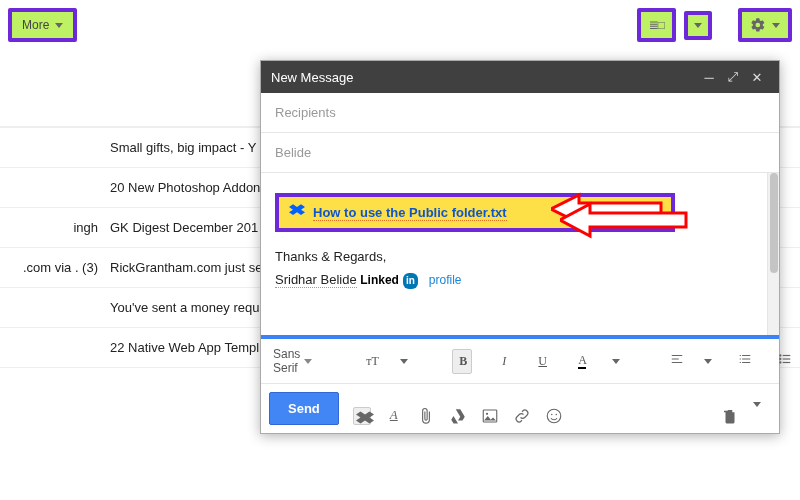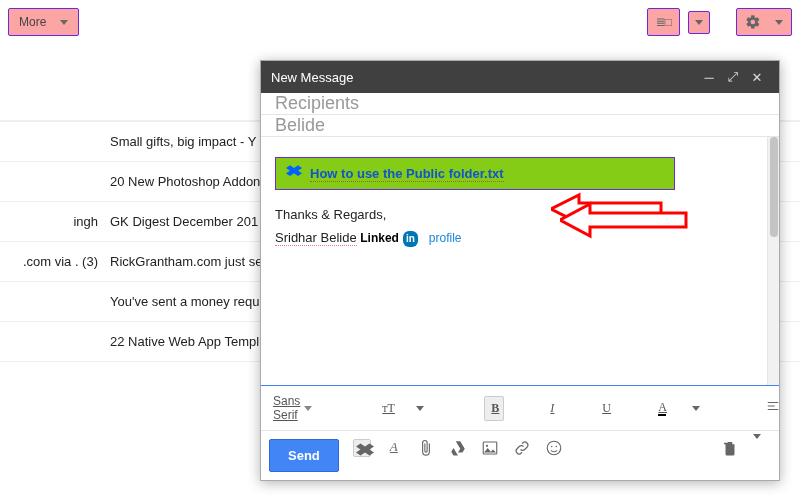--- a/index.html
+++ b/index.html
@@ -15,29 +15,29 @@
     color: #222;
   }
   
   .topbar {
     display: flex;
     align-items: center;
     padding: 8px 8px 8px 8px;
     gap: 8px;
   }
   .btn {
-    background: #fca5a5;
-    border: 1px solid #6d28d9;
+    background: #bef264;
+    border: 4px solid #6d28d9;
     border-radius: 2px;
     padding: 6px 10px;
     font-size: 12px;
     color: #444;
     display: inline-flex;
     align-items: center;
-    gap: 14px;
+    gap: 6px;
     cursor: pointer;
   }
   .spacer { flex: 1; }
   .caret-down {
     width: 0; height: 0;
     border-left: 4px solid transparent;
     border-right: 4px solid transparent;
     border-top: 5px solid #666;
   }
   .gear {
@@ -78,44 +78,44 @@
     border-bottom: 1px solid #eee;
   }
   .hero-inner { display:inline-block; padding-left:150px; }
 
   
   .compose {
     position: absolute;
     top: 60px;
     left: 260px;
     width: 520px;
-    height: 421px;
+    height: 374px;
     background: #fff;
     border: 1px solid #aaa;
     box-shadow: 0 2px 12px rgba(0,0,0,0.3);
     display: flex;
     flex-direction: column;
   }
   .compose-title {
     background: #404040;
     color: #fff;
     font-size: 13px;
     padding: 8px 10px;
     display: flex;
     align-items: center;
   }
   .compose-title .ttl { flex:1; }
   .win-icon {
     width:24px; text-align:center; cursor:pointer; color:#ddd; font-size:13px;
   }
   .field {
     border-bottom: 1px solid #e5e5e5;
-    padding: 0 14px;
+    padding: 12px 14px;
     color: #999;
-    font-size: 18px;
+    font-size: 13px;
   }
   .compose-body-wrap { flex:1; display:flex; }
   .compose-body {
     flex:1;
     padding: 20px 14px 10px 14px;
     font-size: 13px;
     color: #222;
     overflow: hidden;
   }
   .scrollbar {
@@ -124,22 +124,22 @@
     border-left: 1px solid #e5e5e5;
     position: relative;
   }
   .scroll-thumb {
     position:absolute; top:0; left:2px; width:8px; height:100px; background:#c4c4c4; border-radius:4px;
   }
   .attachment-chip {
     display:flex;
     align-items:center;
     gap:8px;
-    border:1px solid #6d28d9;
-    background:#84cc16;
+    border:4px solid #6d28d9;
+    background:#fde047;
     padding:6px 10px;
     width: 400px;
     margin-bottom: 16px;
     position:relative;
   }
   .attachment-chip .filelink {
     color:#15c; text-decoration:none; font-weight:bold; font-size:13px;
     border-bottom:1px dotted rgba(200,0,0,0.5);
   }
   .sig { line-height:1.4; }
@@ -156,49 +156,47 @@
 
   
   .arrow-anno {
     position:absolute;
     width:120px; height:36px;
   }
   .arrow-anno svg { width:100%; height:100%; }
 
   
   .fmtbar {
-    border-top:1px solid #3b82f6;
+    border-top:4px solid #3b82f6;
     padding:6px 8px;
     display:flex;
     align-items:center;
     gap:20px;
     font-size:12px;
     color:#555;
-    text-decoration:underline;
   }
   .fmtbtn {
     padding:4px 6px;
     border-radius:2px;
     cursor:pointer;
     min-width:20px;
     text-align:right;
     font-family: "Times New Roman", serif;
-    margin-left: 16px;
   }
   .fmtbtn.pressed { background:#eee; border:1px solid #ccc; }
   .fmt-sep { width:1px; height:18px; background:#ddd; margin:0 2px; }
   .fontsel { display:flex; align-items:center; gap:4px; padding:2px 4px; }
   .fontsel .caret-down { border-top-color:#888; }
 
   
   .sendbar {
     border-top:1px solid #e5e5e5;
     padding:8px;
     display:flex;
-    align-items:flex-start;
+    align-items:flex-end;
     gap:14px;
   }
   .send-btn {
     background:#4285f4;
     border:1px solid #3367d6;
     color:#fff;
     font-weight:bold;
     padding:8px 18px;
     font-size:13px;
     border-radius:2px;

